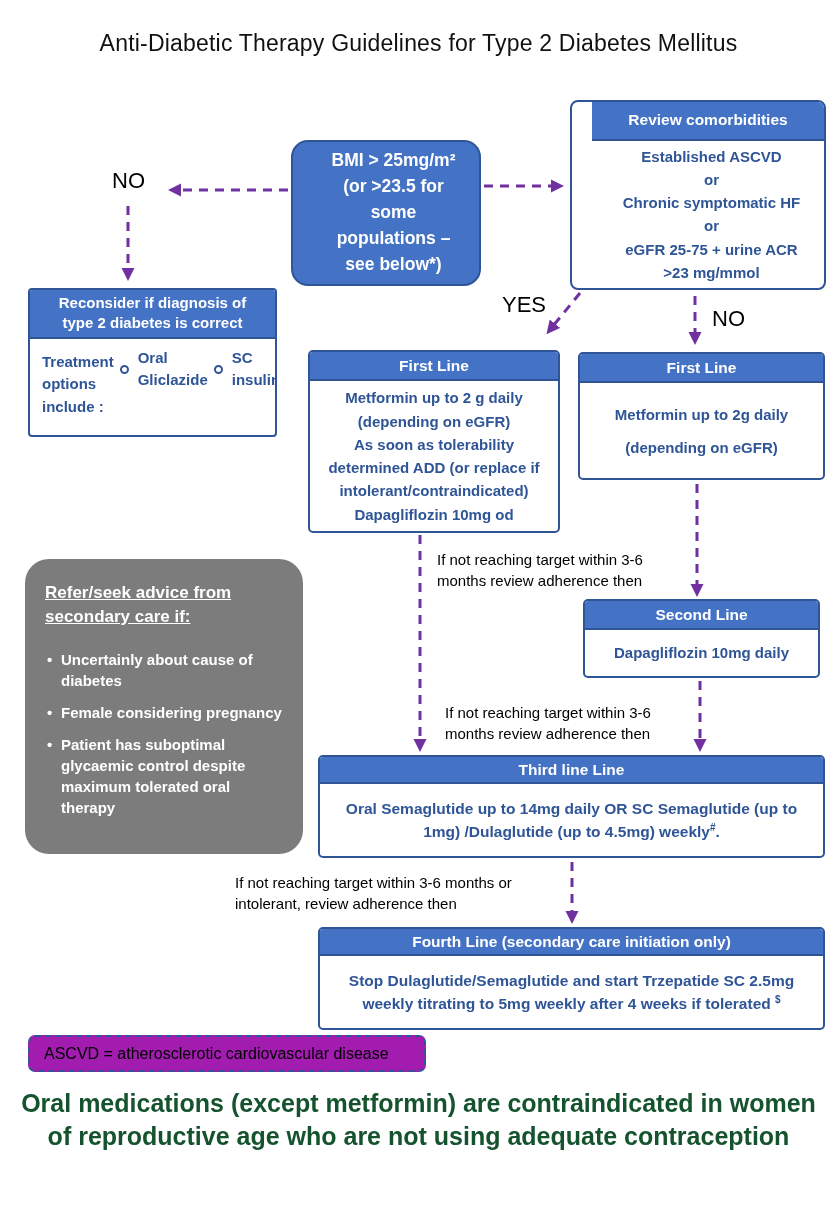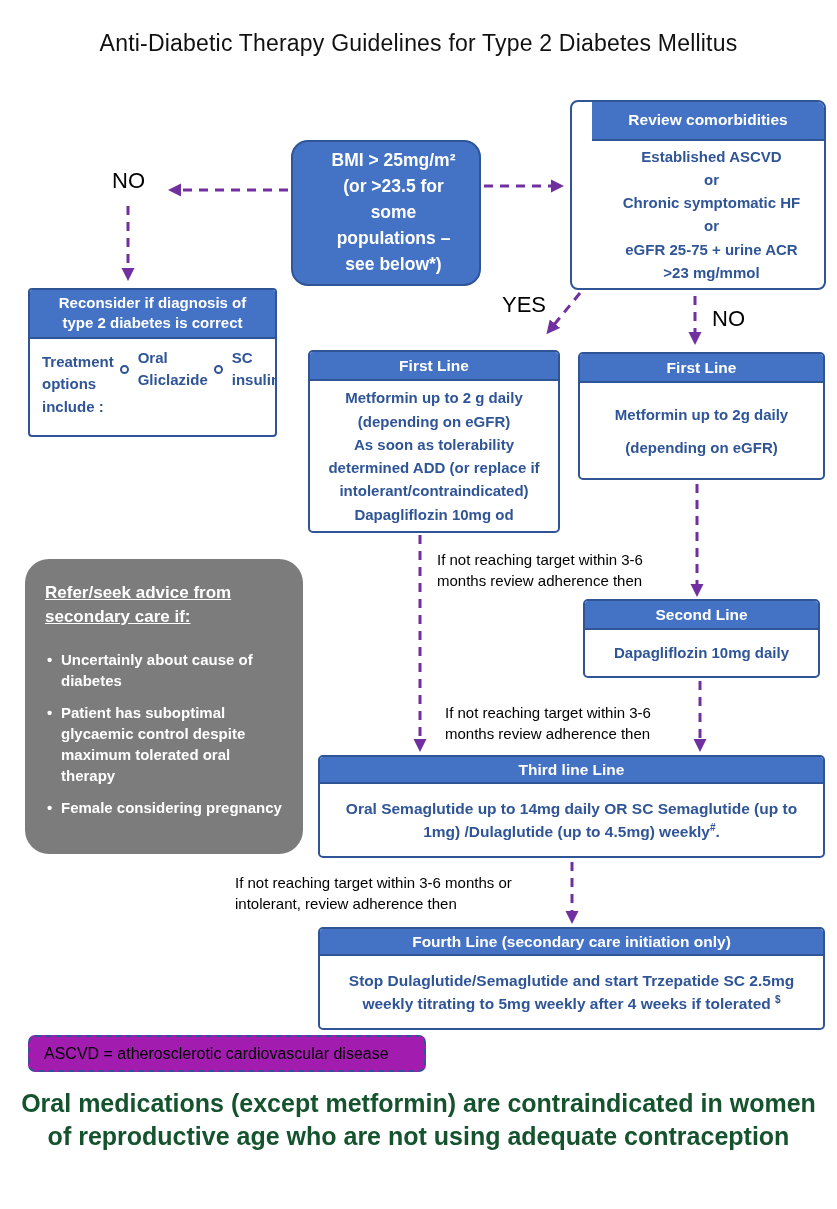--- a/index.html
+++ b/index.html
@@ -198,22 +198,22 @@
   <div class="box fourth">
     <div class="box-header">Fourth Line (secondary care initiation only)</div>
     <div class="box-body">
       <span><span>Stop Dulaglutide/Semaglutide and start Trzepatide SC 2.5mg weekly titrating to 5mg weekly after 4 weeks if tolerated </span><sup>$</sup></span>
     </div>
   </div>
 
   <div class="grey-panel">
     <div class="grey-heading">Refer/seek advice from secondary care if:</div>
     <div class="grey-item">Uncertainly about cause of diabetes</div>
+    <div class="grey-item">Female considering pregnancy</div>
     <div class="grey-item">Patient has suboptimal glycaemic control despite maximum tolerated oral therapy</div>
-    <div class="grey-item">Female considering pregnancy</div>
   </div>
 
   <div class="ascvd-note">
     <span>ASCVD = atherosclerotic cardiovascular disease</span>
   </div>
 
   <div class="warning">Oral medications (except metformin) are contraindicated in women of reproductive age who are not using adequate contraception</div>
 
 </div>
 

